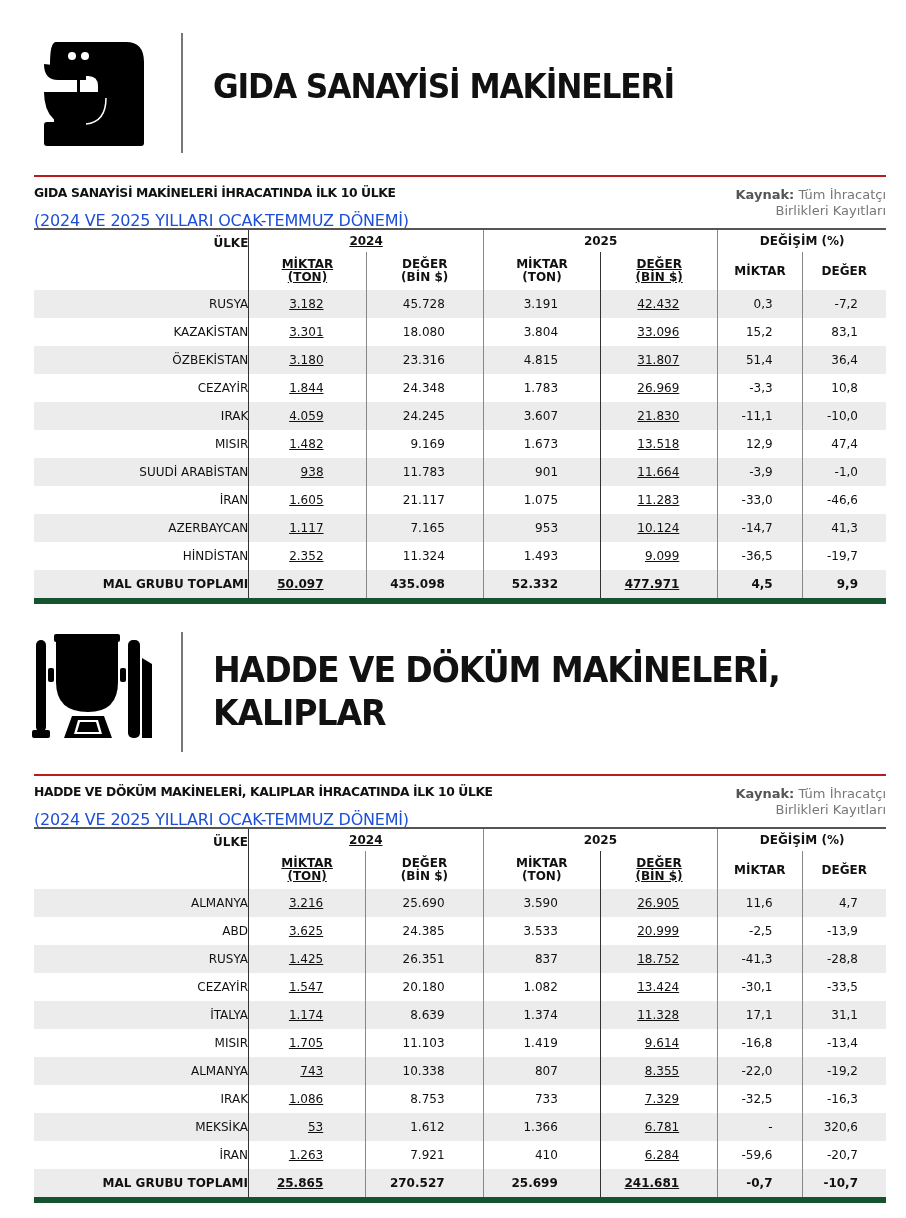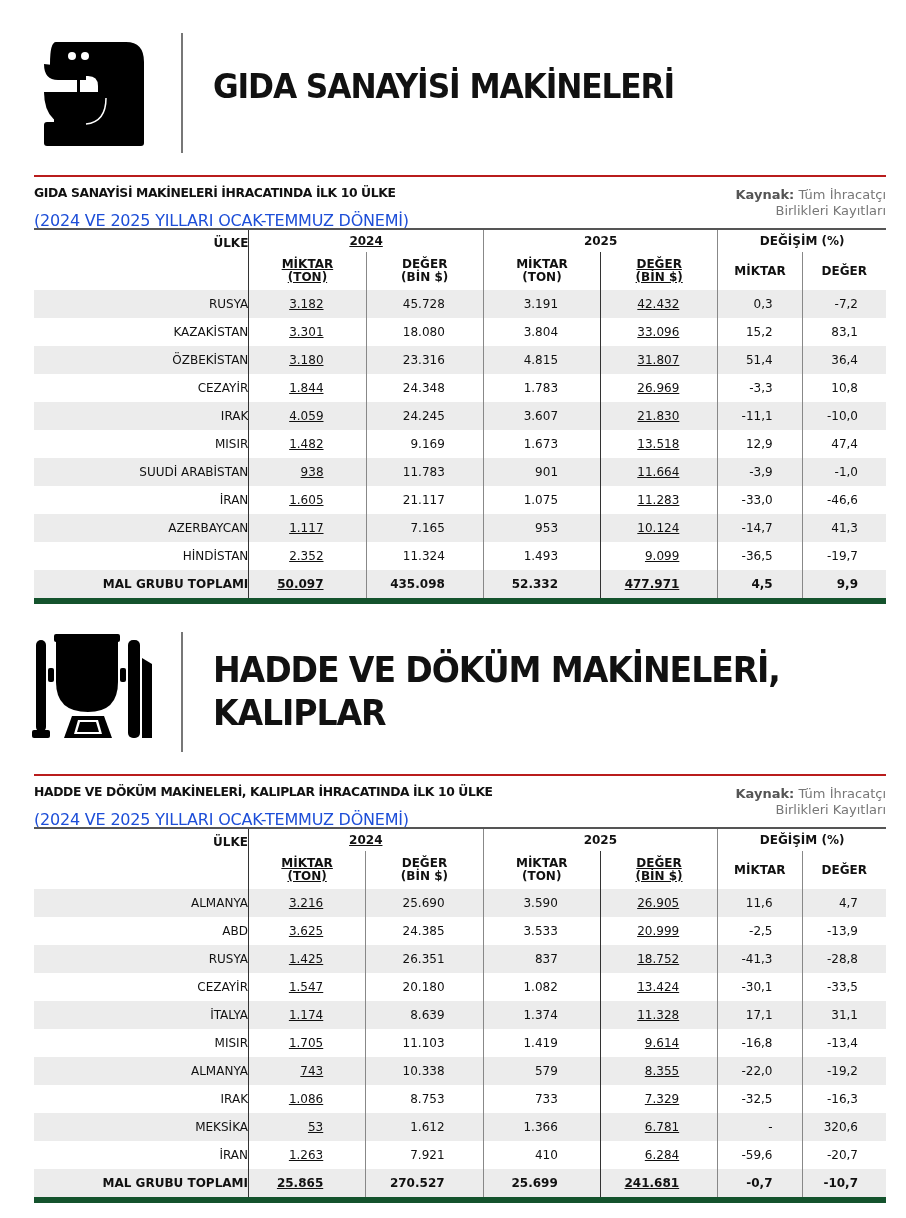--- a/index.html
+++ b/index.html
@@ -298,21 +298,21 @@
           <td class="c-num vl2 n2">11.103</td>
           <td class="c-num vl2 n1">1.419</td>
           <td class="c-num vl n2">9.614</td>
           <td class="c-num vl2 p1">-16,8</td>
           <td class="c-num vl2 p2">-13,4</td>
         </tr>
         <tr>
           <td class="c-country">ALMANYA</td>
           <td class="c-num vl n1">743</td>
           <td class="c-num vl2 n2">10.338</td>
-          <td class="c-num vl2 n1">579</td>
+          <td class="c-num vl2 n1">807</td>
           <td class="c-num vl n2">8.355</td>
           <td class="c-num vl2 p1">-22,0</td>
           <td class="c-num vl2 p2">-19,2</td>
         </tr>
         <tr>
           <td class="c-country">IRAK</td>
           <td class="c-num vl n1">1.086</td>
           <td class="c-num vl2 n2">8.753</td>
           <td class="c-num vl2 n1">733</td>
           <td class="c-num vl n2">7.329</td>

